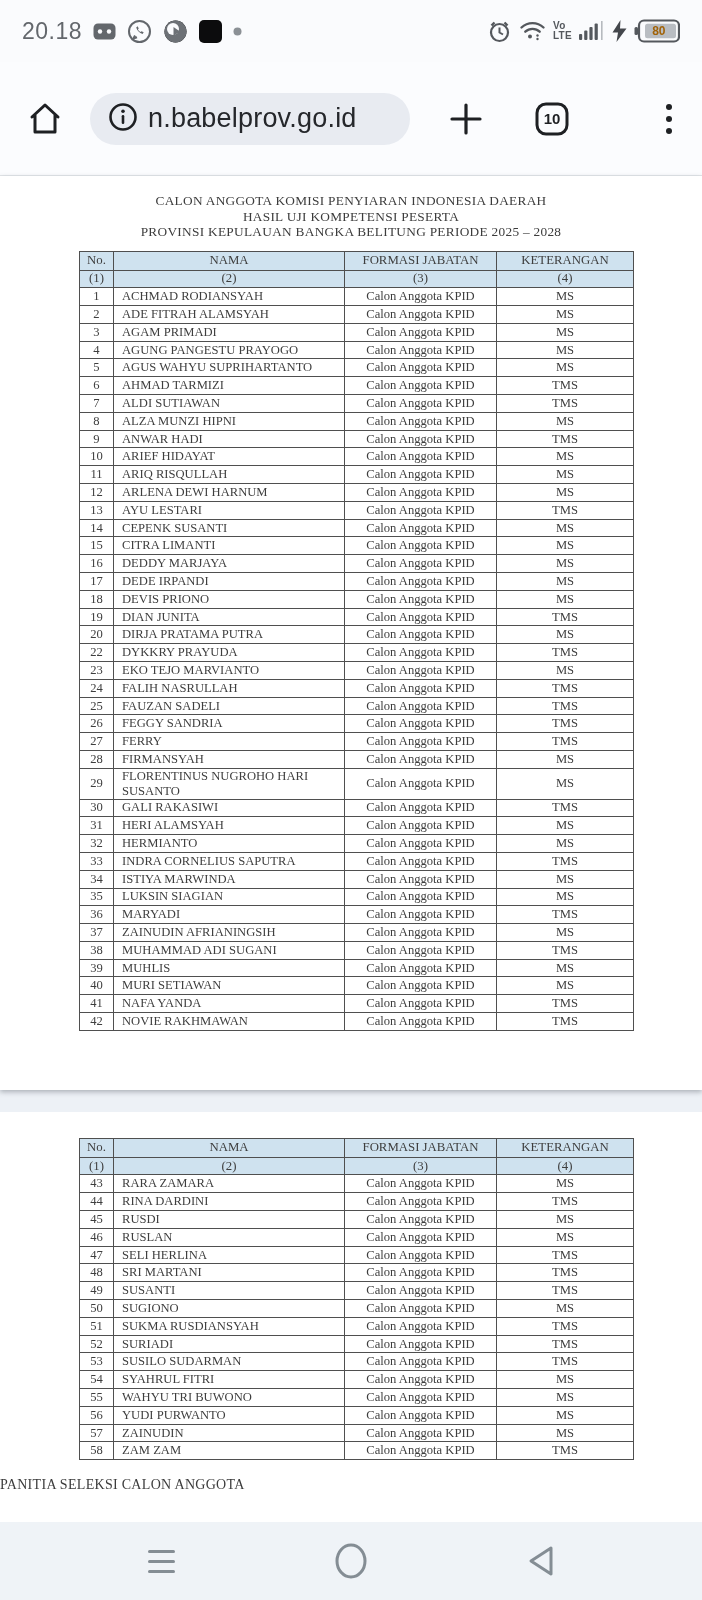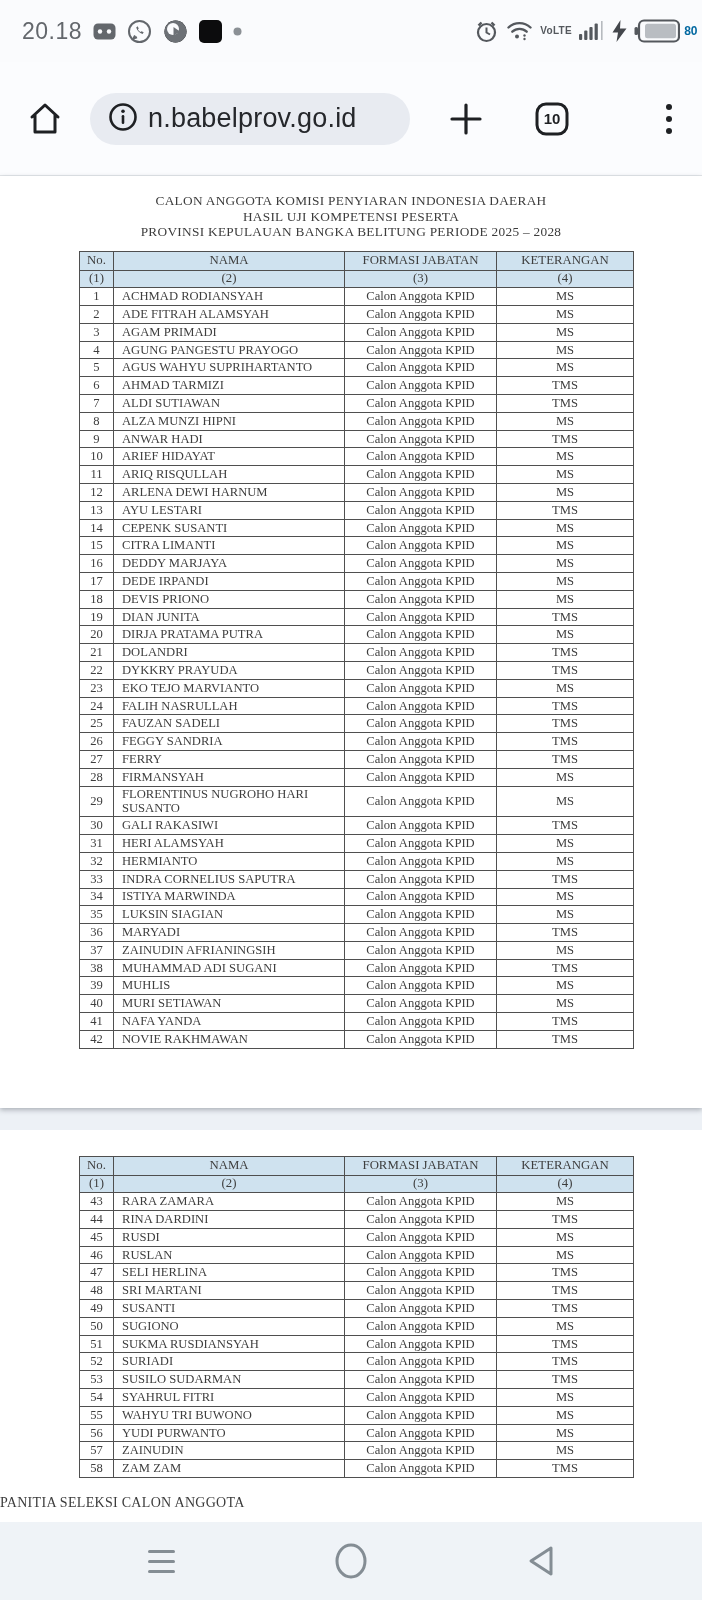--- a/index.html
+++ b/index.html
@@ -12,23 +12,23 @@
   
   .status-bar {
     height:62px; background:#fafbfd;
     display:flex; align-items:center; justify-content:space-between;
     padding:12px 22px;
   }
   .sb-left { display:flex; align-items:center; gap:11px; }
   .sb-right { display:flex; align-items:center; gap:7px; }
   .sb-time { font-size:23px; color:#63676c; letter-spacing:.5px; }
   .sb-icon { display:inline-flex; align-items:center; justify-content:center; }
-  .volte { display:flex; flex-direction:row; align-items:flex-start; line-height:1; color:#54585d; font-weight:bold; }
+  .volte { display:flex; flex-direction:column; align-items:flex-start; line-height:1; color:#54585d; font-weight:bold; }
   .volte span { font-size:10px; letter-spacing:.3px; }
-  .battery-num { position:absolute; left:54%; top:50%; transform:translate(-50%,-50%); font-size:12px; color:#0369a1; font-weight:bold;margin-left:32px; }
+  .battery-num { position:absolute; left:54%; top:50%; transform:translate(-50%,-50%); font-size:12px; color:#a16207; font-weight:bold; }
   .battery-wrap { position:relative; }
   
   .browser-bar {
     height:114px; background:#fbfcfe; border-bottom:1px solid #e4e7ea;
     display:flex; align-items:center; padding:0 26px;
   }
   .url-pill {
     display:flex; align-items:center; gap:10px;
     background:#e8ebf1; border-radius:32px; height:52px;
     width:320px; padding:0 18px; margin-left:26px; cursor:pointer;
@@ -356,26 +356,20 @@
             <td>TMS</td>
           </tr>
 
           <tr>
             <td>20</td>
             <td>DIRJA PRATAMA PUTRA</td>
             <td>Calon Anggota KPID</td>
             <td>MS</td>
           </tr>
 
-          <tr>
-            <td>21</td>
-            <td>DOLANDRI</td>
-            <td>Calon Anggota KPID</td>
-            <td>TMS</td>
-          </tr>
 
           <tr>
             <td>22</td>
             <td>DYKKRY PRAYUDA</td>
             <td>Calon Anggota KPID</td>
             <td>TMS</td>
           </tr>
 
           <tr>
             <td>23</td>

